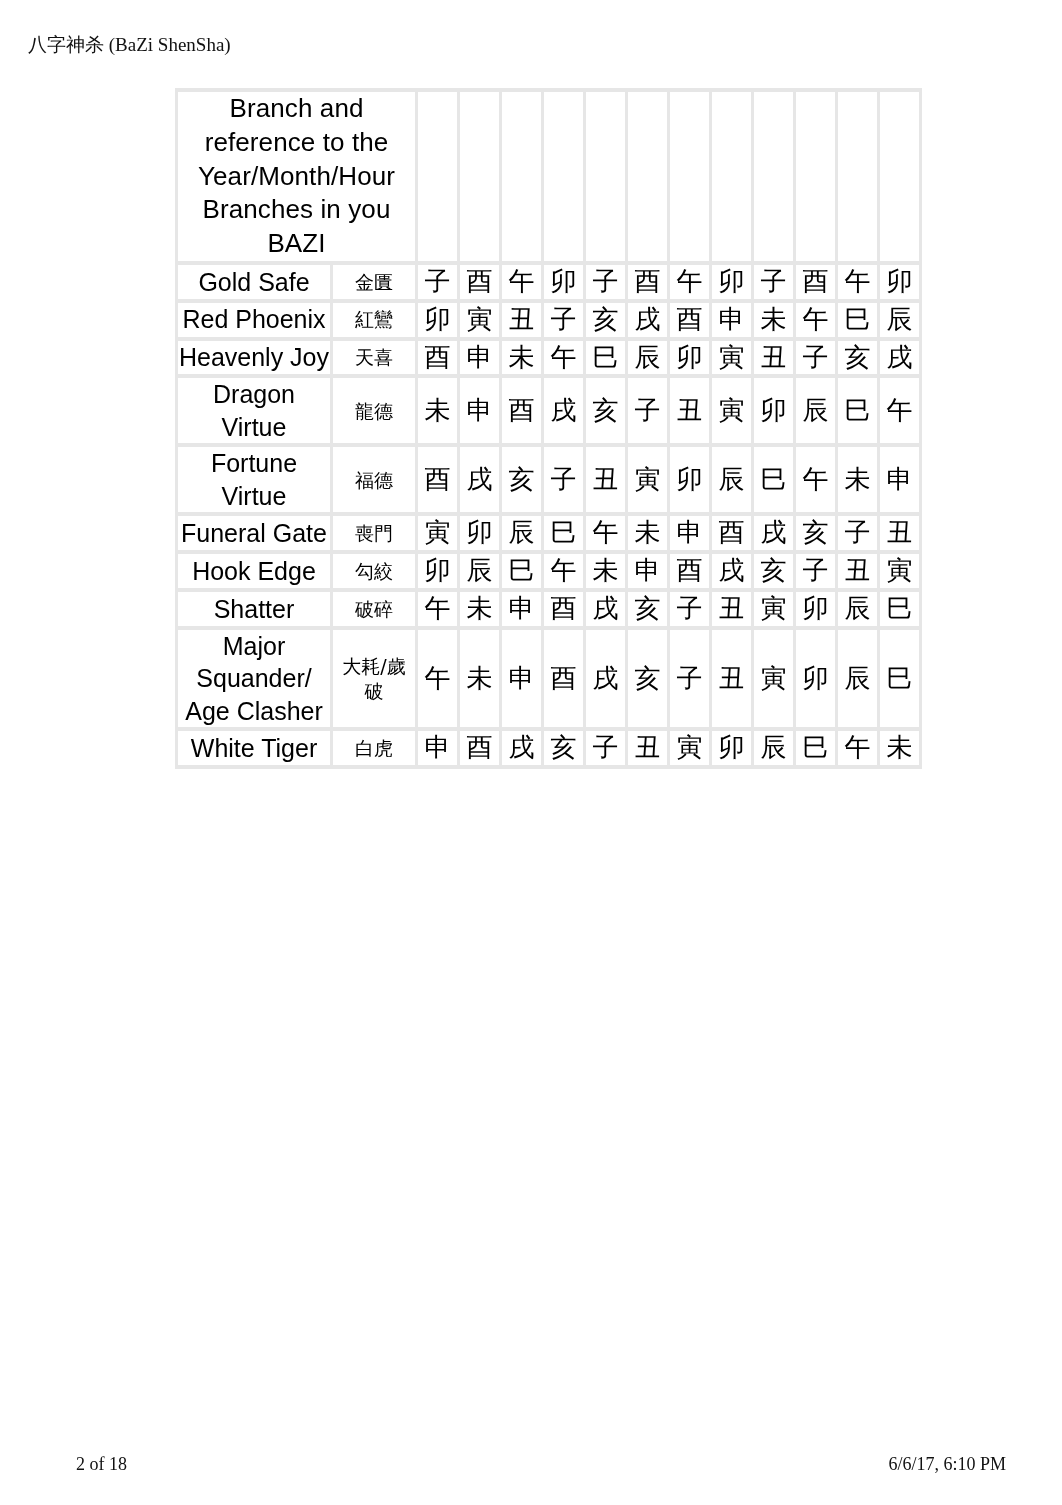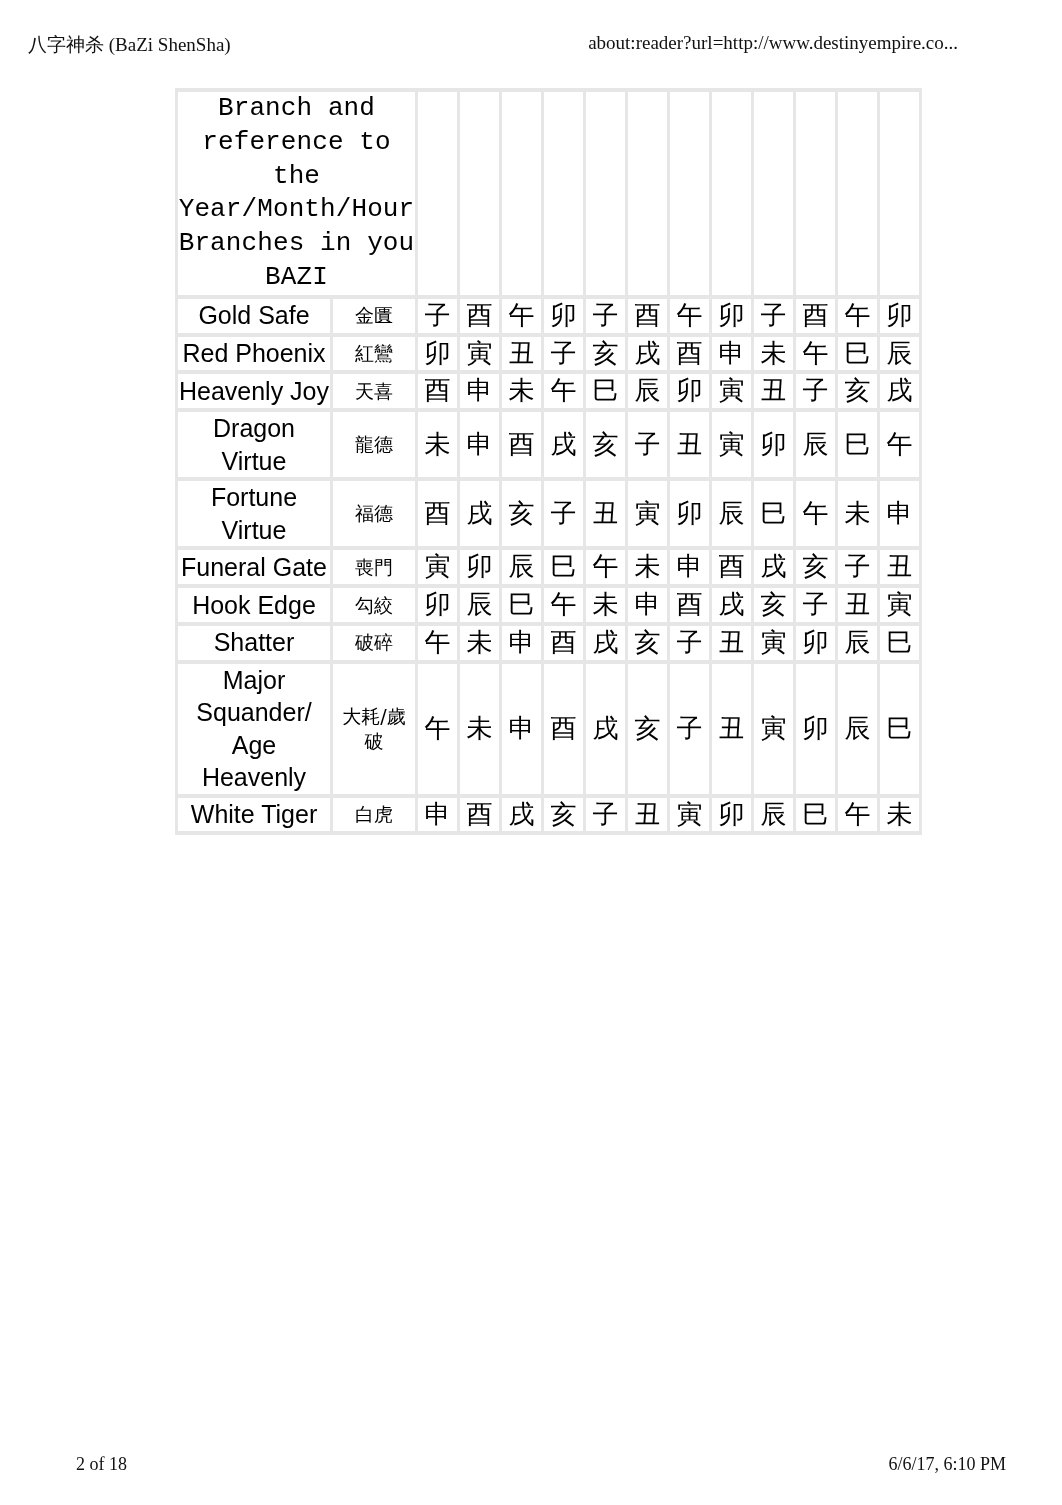--- a/index.html
+++ b/index.html
@@ -62,21 +62,21 @@
     line-height: 1.30;
   }
 
   
   col.c-name { width: 152px; }
   col.c-cn   { width: 82px;  }
   col.c-br   { width: 39px;  }
 
   
   .hdr-title {
-    font-family: Liberation Mono, monospace;
+    font-family: Liberation Sans, sans-serif;
     font-weight: bold;
     font-size: 26px;
     line-height: 1.65;
     padding: 14px 6px 16px 6px;
     letter-spacing: 0.1px;
   }
   .hdr-blank { background: #ffffff; }
 
   
   .cell-name {
@@ -99,21 +99,20 @@
 
   
   .table-wrap { filter: blur(0.45px); }
   .page-chrome { filter: blur(0.2px); }
 </style>
 </head>
 <body>
 
 <div class="page-chrome page-header">
   <span class="chrome-left">八字神杀 (BaZi ShenSha)</span>
-  <span class="chrome-right">about:reader?url=http://www.destinyempire.co...</span>
 </div>
 
 <div class="table-wrap">
   <table class="shensha">
     <colgroup>
       <col class="c-name">
       <col class="c-cn">
       <col class="c-br">
         <col class="c-br">
         <col class="c-br">
@@ -268,21 +267,21 @@
           <td class="cell-br">戌</td>
           <td class="cell-br">亥</td>
           <td class="cell-br">子</td>
           <td class="cell-br">丑</td>
           <td class="cell-br">寅</td>
           <td class="cell-br">卯</td>
           <td class="cell-br">辰</td>
           <td class="cell-br">巳</td>
         </tr>
         <tr>
-          <td class="cell-name">Major Squander/ Age Heavenly</td>
+          <td class="cell-name">Major Squander/ Age Clasher</td>
           <td class="cell-cn">大耗/歲破</td>
           <td class="cell-br">午</td>
           <td class="cell-br">未</td>
           <td class="cell-br">申</td>
           <td class="cell-br">酉</td>
           <td class="cell-br">戌</td>
           <td class="cell-br">亥</td>
           <td class="cell-br">子</td>
           <td class="cell-br">丑</td>
           <td class="cell-br">寅</td>

